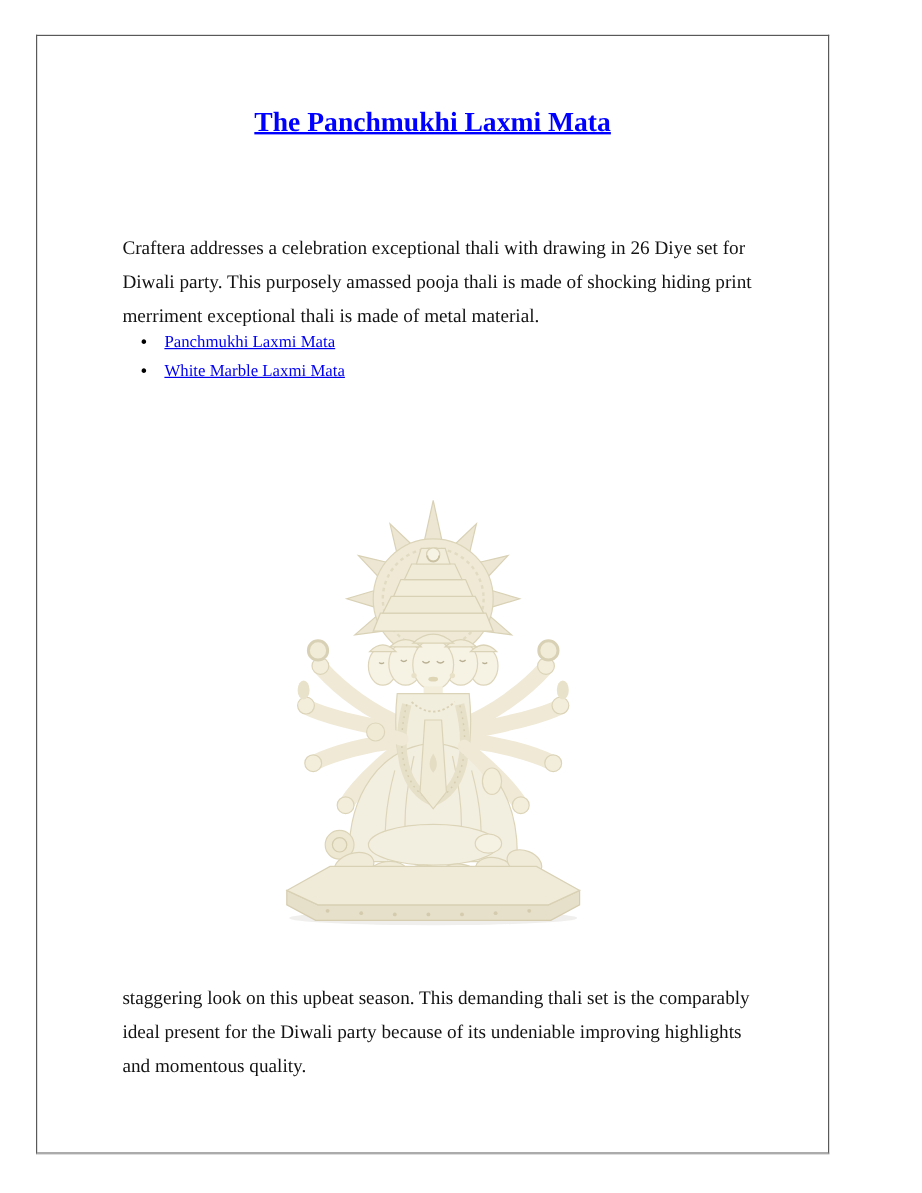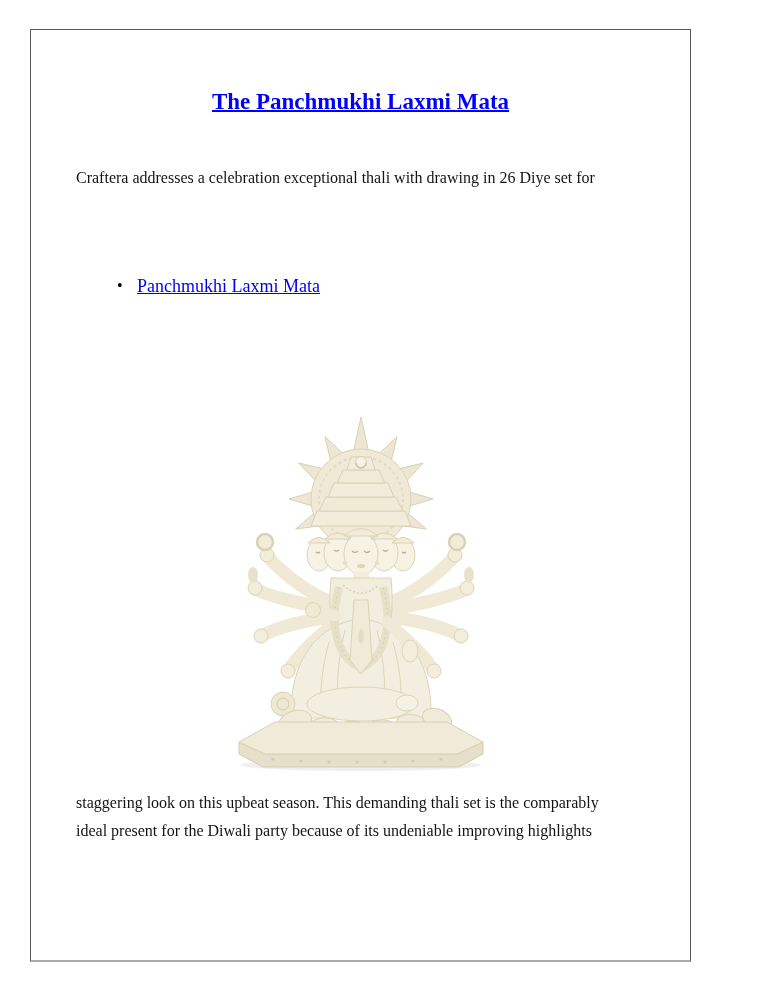--- a/index.html
+++ b/index.html
@@ -14,49 +14,52 @@
   }
 
   .doc-title{
     position:absolute; top:55px; left:0; width:100%;
     text-align:center; font-size:23px; font-weight:bold; line-height:34px;
   }
   .doc-title a{
     color:#0000FF; text-decoration:underline; text-decoration-thickness:2px; cursor:pointer;
   }
 
-  .para{ position:absolute; left:45px; width:610px; font-size:16px; line-height:28px; }
+  .para{ position:absolute; left:71px; width:610px; font-size:16px; line-height:28px;margin-top:30px; }
   .para .line{ white-space:nowrap; }
   .para1{ top:134px; }
   .para2{ top:759px; }
 
-  .links{ position:absolute; left:59px; top:244px; list-style:none; font-size:18px; line-height:24px; }
+  .links{ position:absolute; left:59px; top:244px; list-style:none; font-size:14px; line-height:24px; }
   .links li{ position:relative; padding-left:47px; }
   .links li::before{
     content:"\2022"; position:absolute; left:27px; top:0;
     color:#000; font-size:16px; line-height:24px;
   }
   .links a{ color:#0000EE; text-decoration:underline; cursor:pointer; }
 
   .statue{ position:absolute; top:374px; left:50%; margin-left:-136px; width:272px; height:370px; }
   .statue svg{ display:block; }
 </style>
 </head>
 <body>
 
 <div class="page-border">
 
   <h1 class="doc-title"><a>The Panchmukhi Laxmi Mata</a></h1>
 
   <div class="para para1">
     <div class="line">Craftera addresses a celebration exceptional thali with drawing in 26 Diye set for</div>
+    <div class="line">Diwali party. This purposely amassed pooja thali is made of shocking hiding print</div>
+    <div class="line">merriment exceptional thali is made of metal material.</div>
   </div>
 
   <ul class="links">
     <li><a>Panchmukhi Laxmi Mata</a></li>
+    <li><a>White Marble Laxmi Mata</a></li>
   </ul>
 
   <figure class="statue">
     <svg viewBox="0 0 272 370" width="272" height="370" aria-hidden="true">
 
       <ellipse cx="136" cy="361" rx="120" ry="6" fill="rgba(60,55,40,0.08)"></ellipse>
 
       <g fill="#ece6d2" stroke="#d9d1b5" stroke-width="1">
         <polygon points="90.7,87 64,95 90.7,103"></polygon>
         <polygon points="100.8,65.4 73.7,59 92.8,79.3"></polygon>
@@ -181,15 +184,16 @@
             <circle cx="188" cy="357" r="1.6"></circle>
           <circle cx="216" cy="355" r="1.6"></circle>
         </g>
       </g>
     </svg>
   </figure>
 
   <div class="para para2">
     <div class="line">staggering look on this upbeat season. This demanding thali set is the comparably</div>
     <div class="line">ideal present for the Diwali party because of its undeniable improving highlights</div>
+    <div class="line">and momentous quality.</div>
   </div>
 
 </div>
 
 </body></html>

